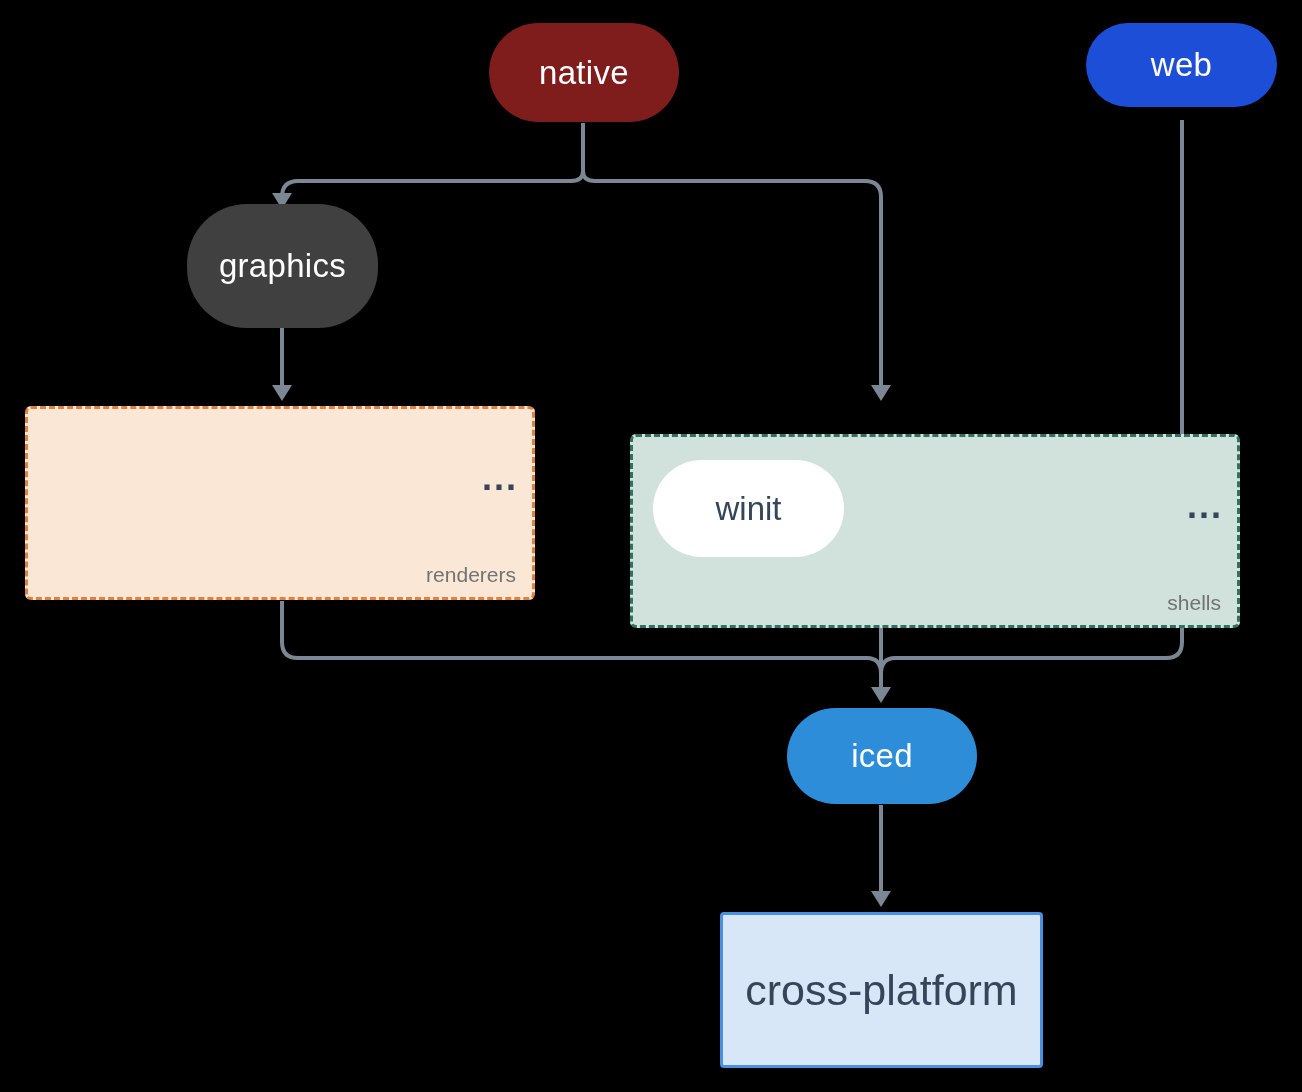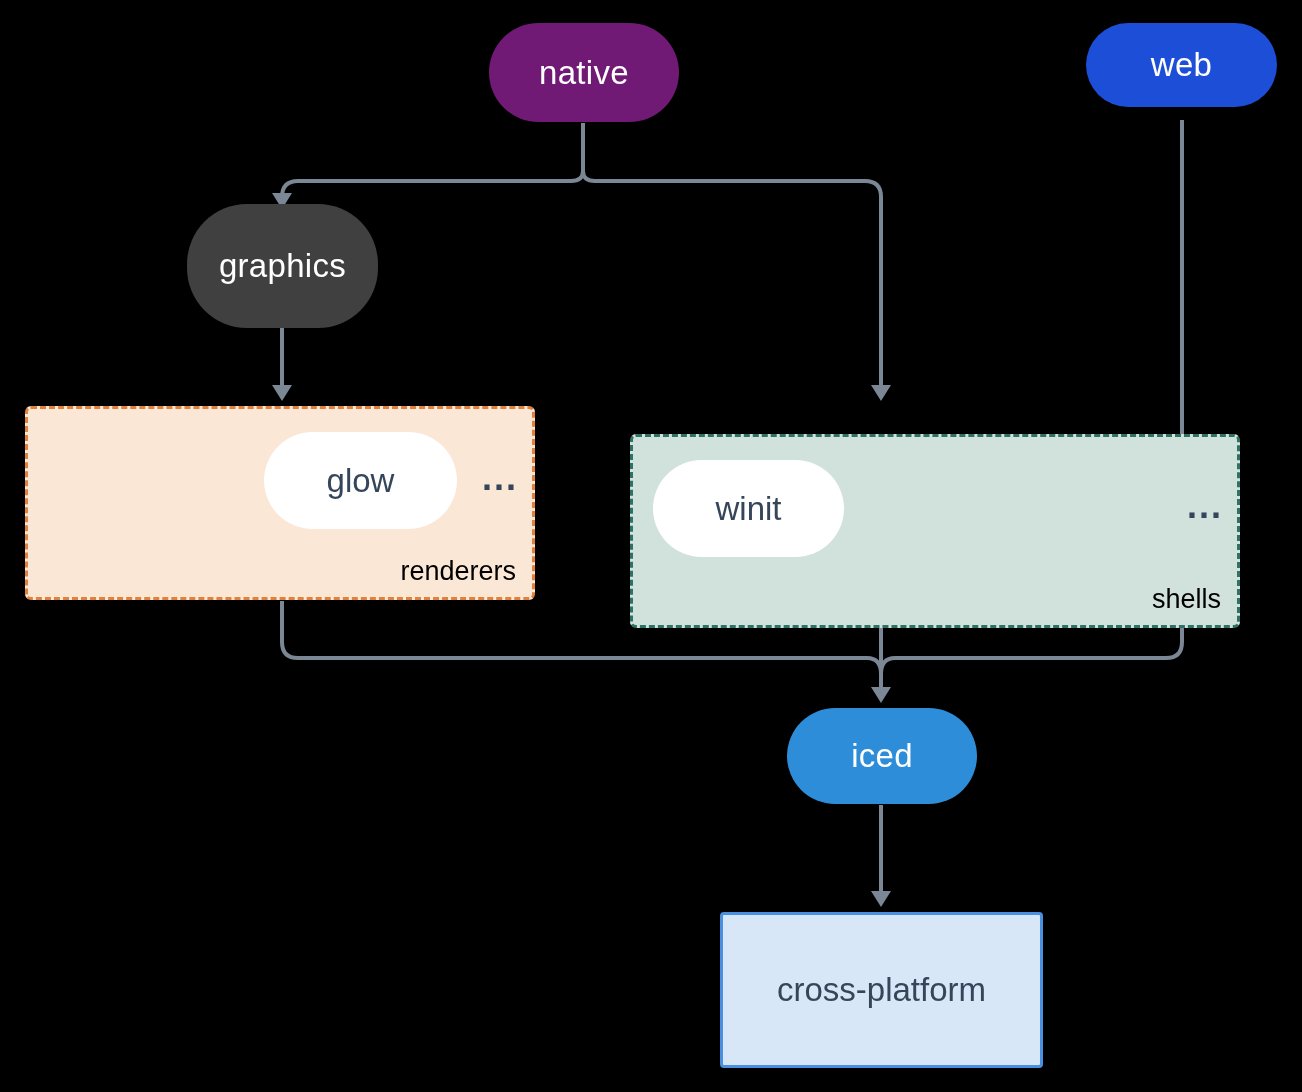--- a/index.html
+++ b/index.html
@@ -26,21 +26,21 @@
     position: absolute;
     border-radius: 60px;
     display: flex;
     align-items: center;
     justify-content: center;
     font-size: 33px;
     font-weight: 500;
     letter-spacing: 0.3px;
     z-index: 2;
   }
-  .pill-native   { left: 489px;  top: 23px;  width: 190px; height: 99px; background: #701a75; color: #FFFFFF; }
+  .pill-native   { left: 489px;  top: 23px;  width: 190px; height: 99px; background: #7f1d1d; color: #FFFFFF; }
   .pill-web      { left: 1086px; top: 23px;  width: 191px; height: 84px; background: #1d4ed8; color: #FFFFFF; }
   .pill-graphics { left: 187px;  top: 204px; width: 191px; height: 124px; background: #404040; color: #FFFFFF; }
   .pill-iced     { left: 787px;  top: 708px; width: 190px; height: 96px; background: #2E8DD8; color: #FFFFFF; }
 
   .group {
     position: absolute;
     border-radius: 6px;
     z-index: 2;
     box-sizing: border-box;
   }
@@ -52,22 +52,22 @@
   .group-shells {
     left: 630px; top: 406px; width: 610px; height: 194px;
     background: #D1E1DB;
     border: 3px dashed #2F7163;
     margin-top: 28px;
   }
   .group-label {
     position: absolute;
     right: 16px;
     bottom: 10px;
-    font-size: 27px;
-    color: #000000;
+    font-size: 21px;
+    color: #737373;
   }
   .white-pill {
     position: absolute;
     top: 23px;
     height: 97px;
     background: #FFFFFF;
     color: #35465B;
     border-radius: 60px;
     display: flex;
     align-items: center;
@@ -91,21 +91,21 @@
     left: 720px; top: 912px; width: 323px; height: 156px;
     box-sizing: border-box;
     background: #D8E7F7;
     border: 3px solid #4A90E2;
     border-radius: 4px;
     display: flex;
     flex-direction: column;
     align-items: center;
     justify-content: center;
     gap: 14px;
-    font-size: 33px;
+    font-size: 43px;
     color: #35465B;
     z-index: 2;
     text-align: center;
   }
 </style>
 </head>
 <body>
 
 <svg id="edges-layer" viewBox="0 0 1302 1092" xmlns="http://www.w3.org/2000/svg">
   <g stroke="#7B8794" stroke-width="4" fill="none">
@@ -144,23 +144,20 @@
 
 <div class="pill pill-web">
   <span>web</span>
 </div>
 
 <div class="pill pill-graphics">
   <span>graphics</span>
 </div>
 
 <div class="group group-renderers">
-  <div class="white-pill wp-2">
-    <span>glow</span>
-  </div>
   <div class="dots">...</div>
   <div class="group-label">renderers</div>
 </div>
 
 <div class="group group-shells">
   <div class="white-pill wp-1">
     <span>winit</span>
   </div>
   <div class="dots">...</div>
   <div class="group-label">shells</div>

